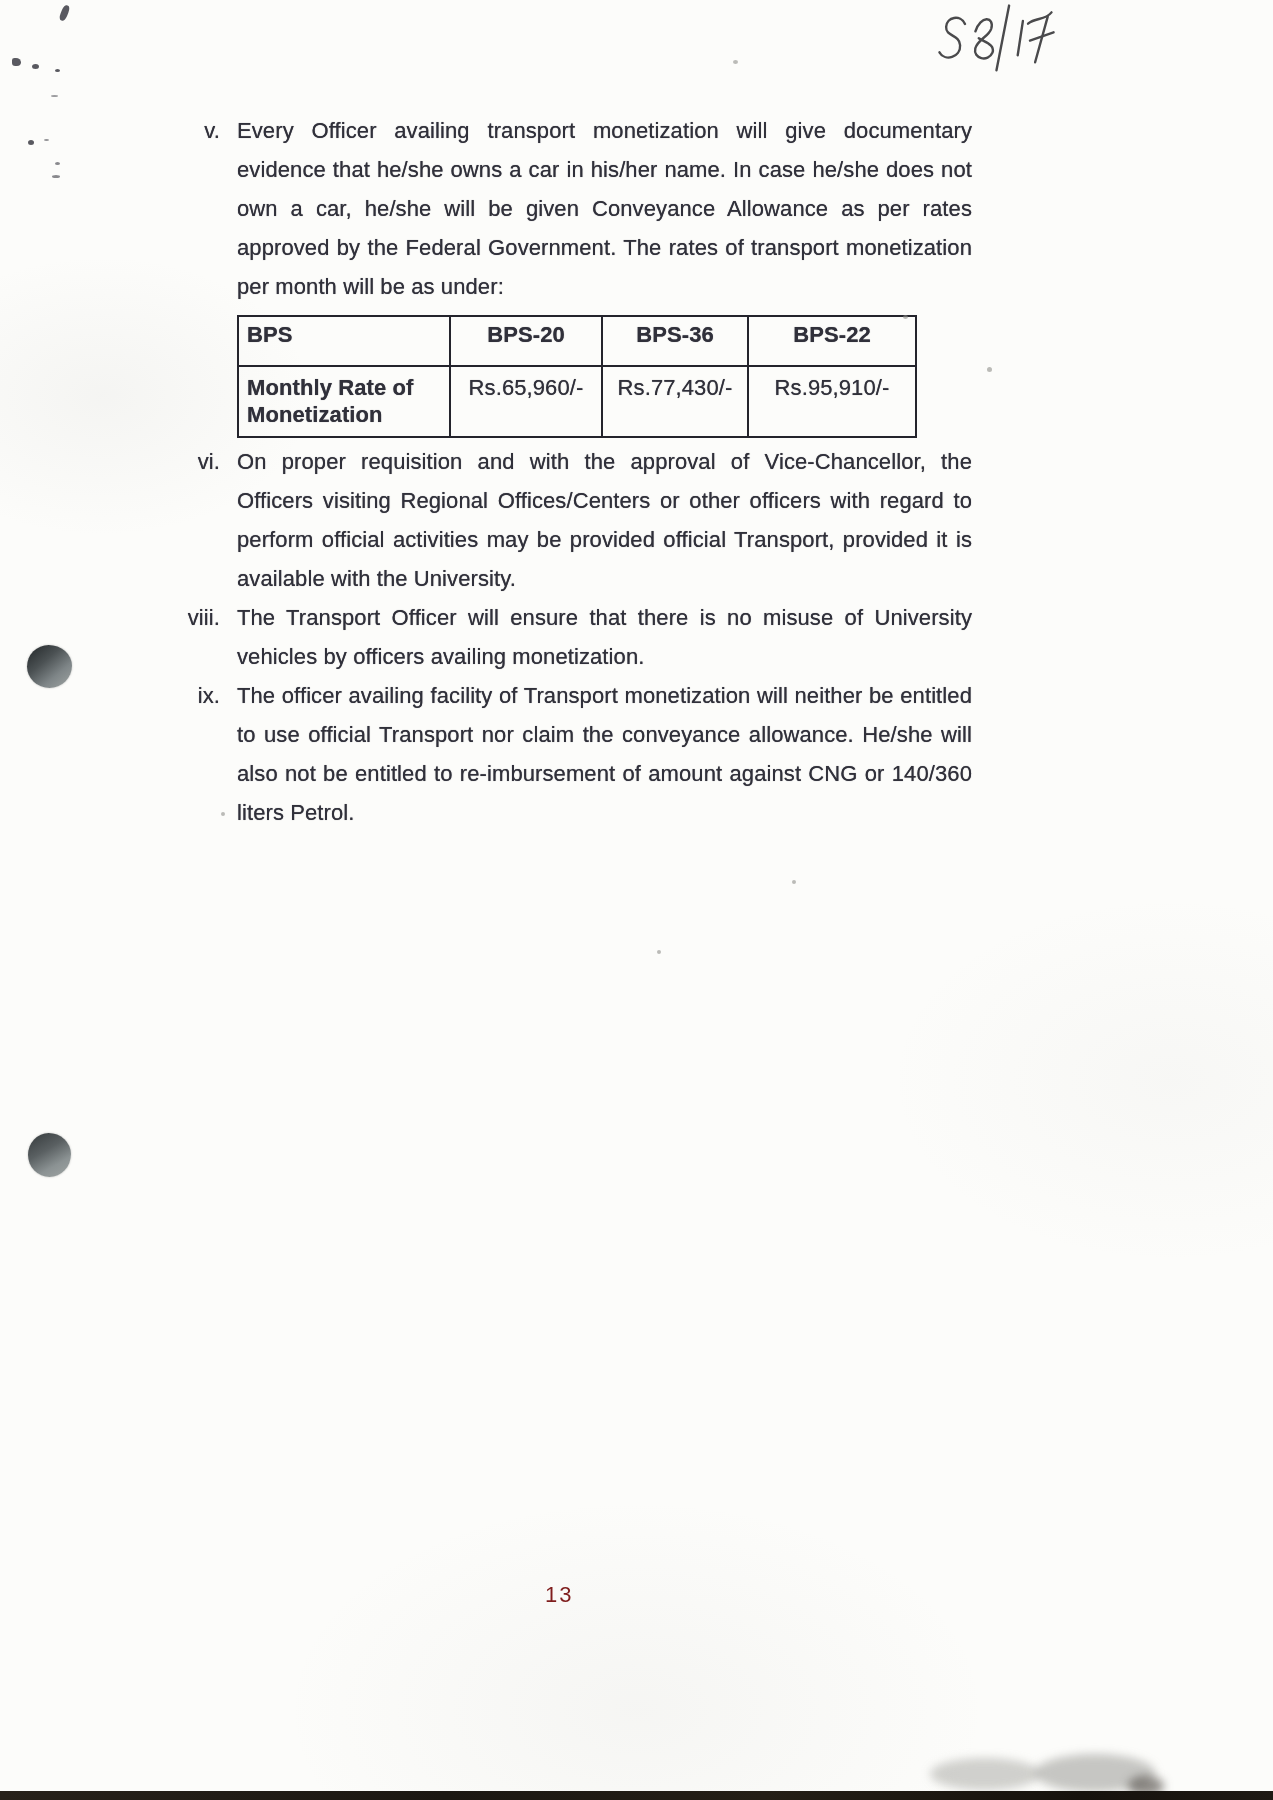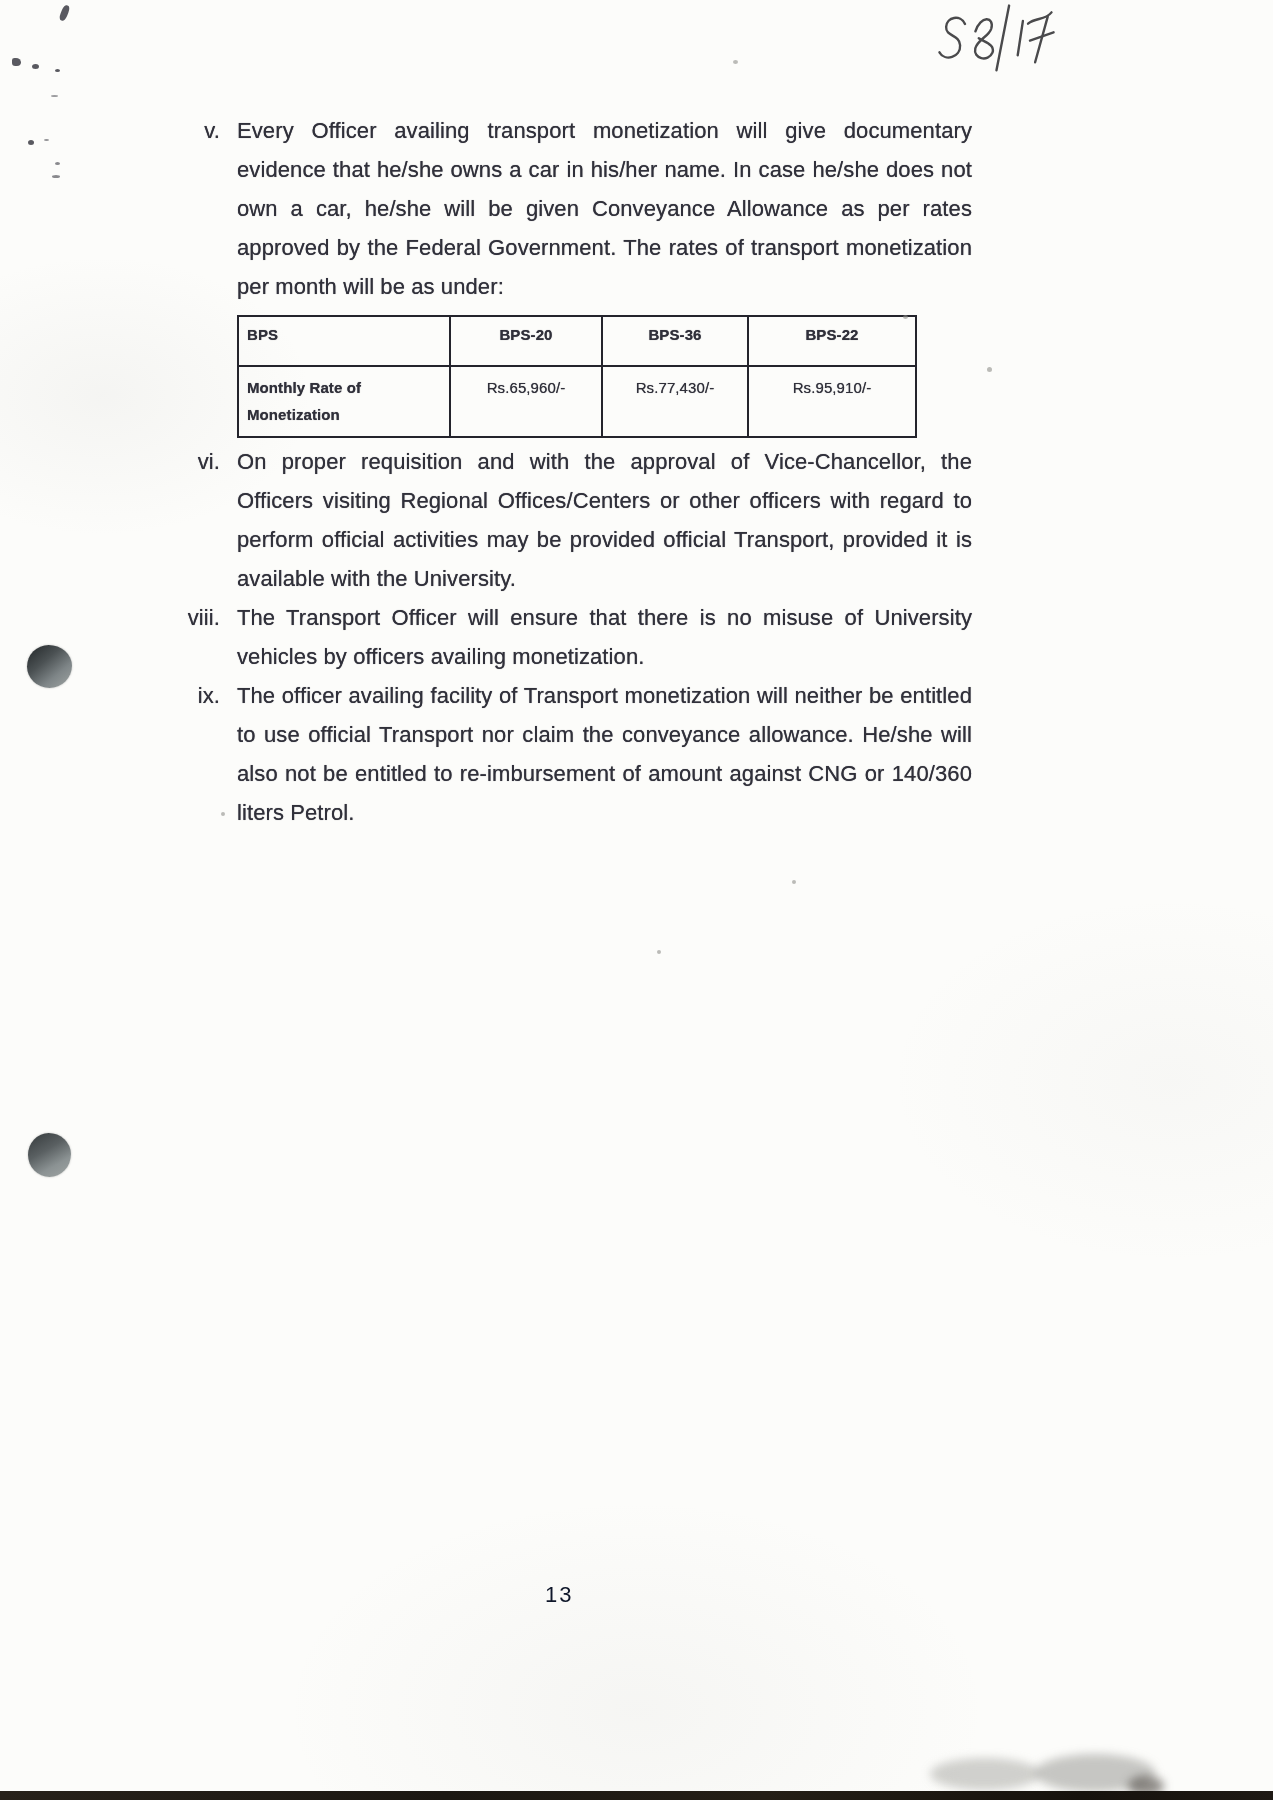--- a/index.html
+++ b/index.html
@@ -36,39 +36,39 @@
     text-align: right;
   }
   .scan-text { text-shadow: 0 0 0.7px rgba(45,45,55,0.85); }
   .para { width: 735px; display: inline-block; text-align: justify; vertical-align: top; }
 
   table.rates {
     border-collapse: collapse;
     table-layout: fixed;
     width: 636px;
     margin: 9px 0 4px 0;
-    font-size: 15px;
+    font-size: 22px;
   }
   table.rates th, table.rates td {
     border: 2px solid #24242c;
     vertical-align: top;
     padding: 4px 6px 6px 6px;
     line-height: 27px;
   }
   table.rates .c1 { width: 196px; text-align: left; font-weight: 700; padding-left: 8px; }
   table.rates .c2 { width: 138px; }
   table.rates .c3 { width: 132px; }
   table.rates .c4 { width: 154px; }
   table.rates thead th { font-weight: 700; text-align: center; height: 38px; }
   table.rates thead th.c1 { font-weight: 700; text-align: left; }
   table.rates tbody td { text-align: center; height: 56px; padding-top: 7px; }
 
   .page-number {
     position: absolute; left: 545px; top: 1582px;
-    font-size: 22px; letter-spacing: 2px; color: #0f172a; text-align: center;
+    font-size: 22px; letter-spacing: 2px; color: #7f1d1d; text-align: center;
   }
 
   .handwritten {
     position: absolute; left: 932px; top: 2px; width: 140px; height: 80px;
     transform: rotate(-3deg);
   }
   .sr-only {
     position: absolute; width: 1px; height: 1px; overflow: hidden;
     clip: rect(0 0 0 0); white-space: nowrap;
   }

